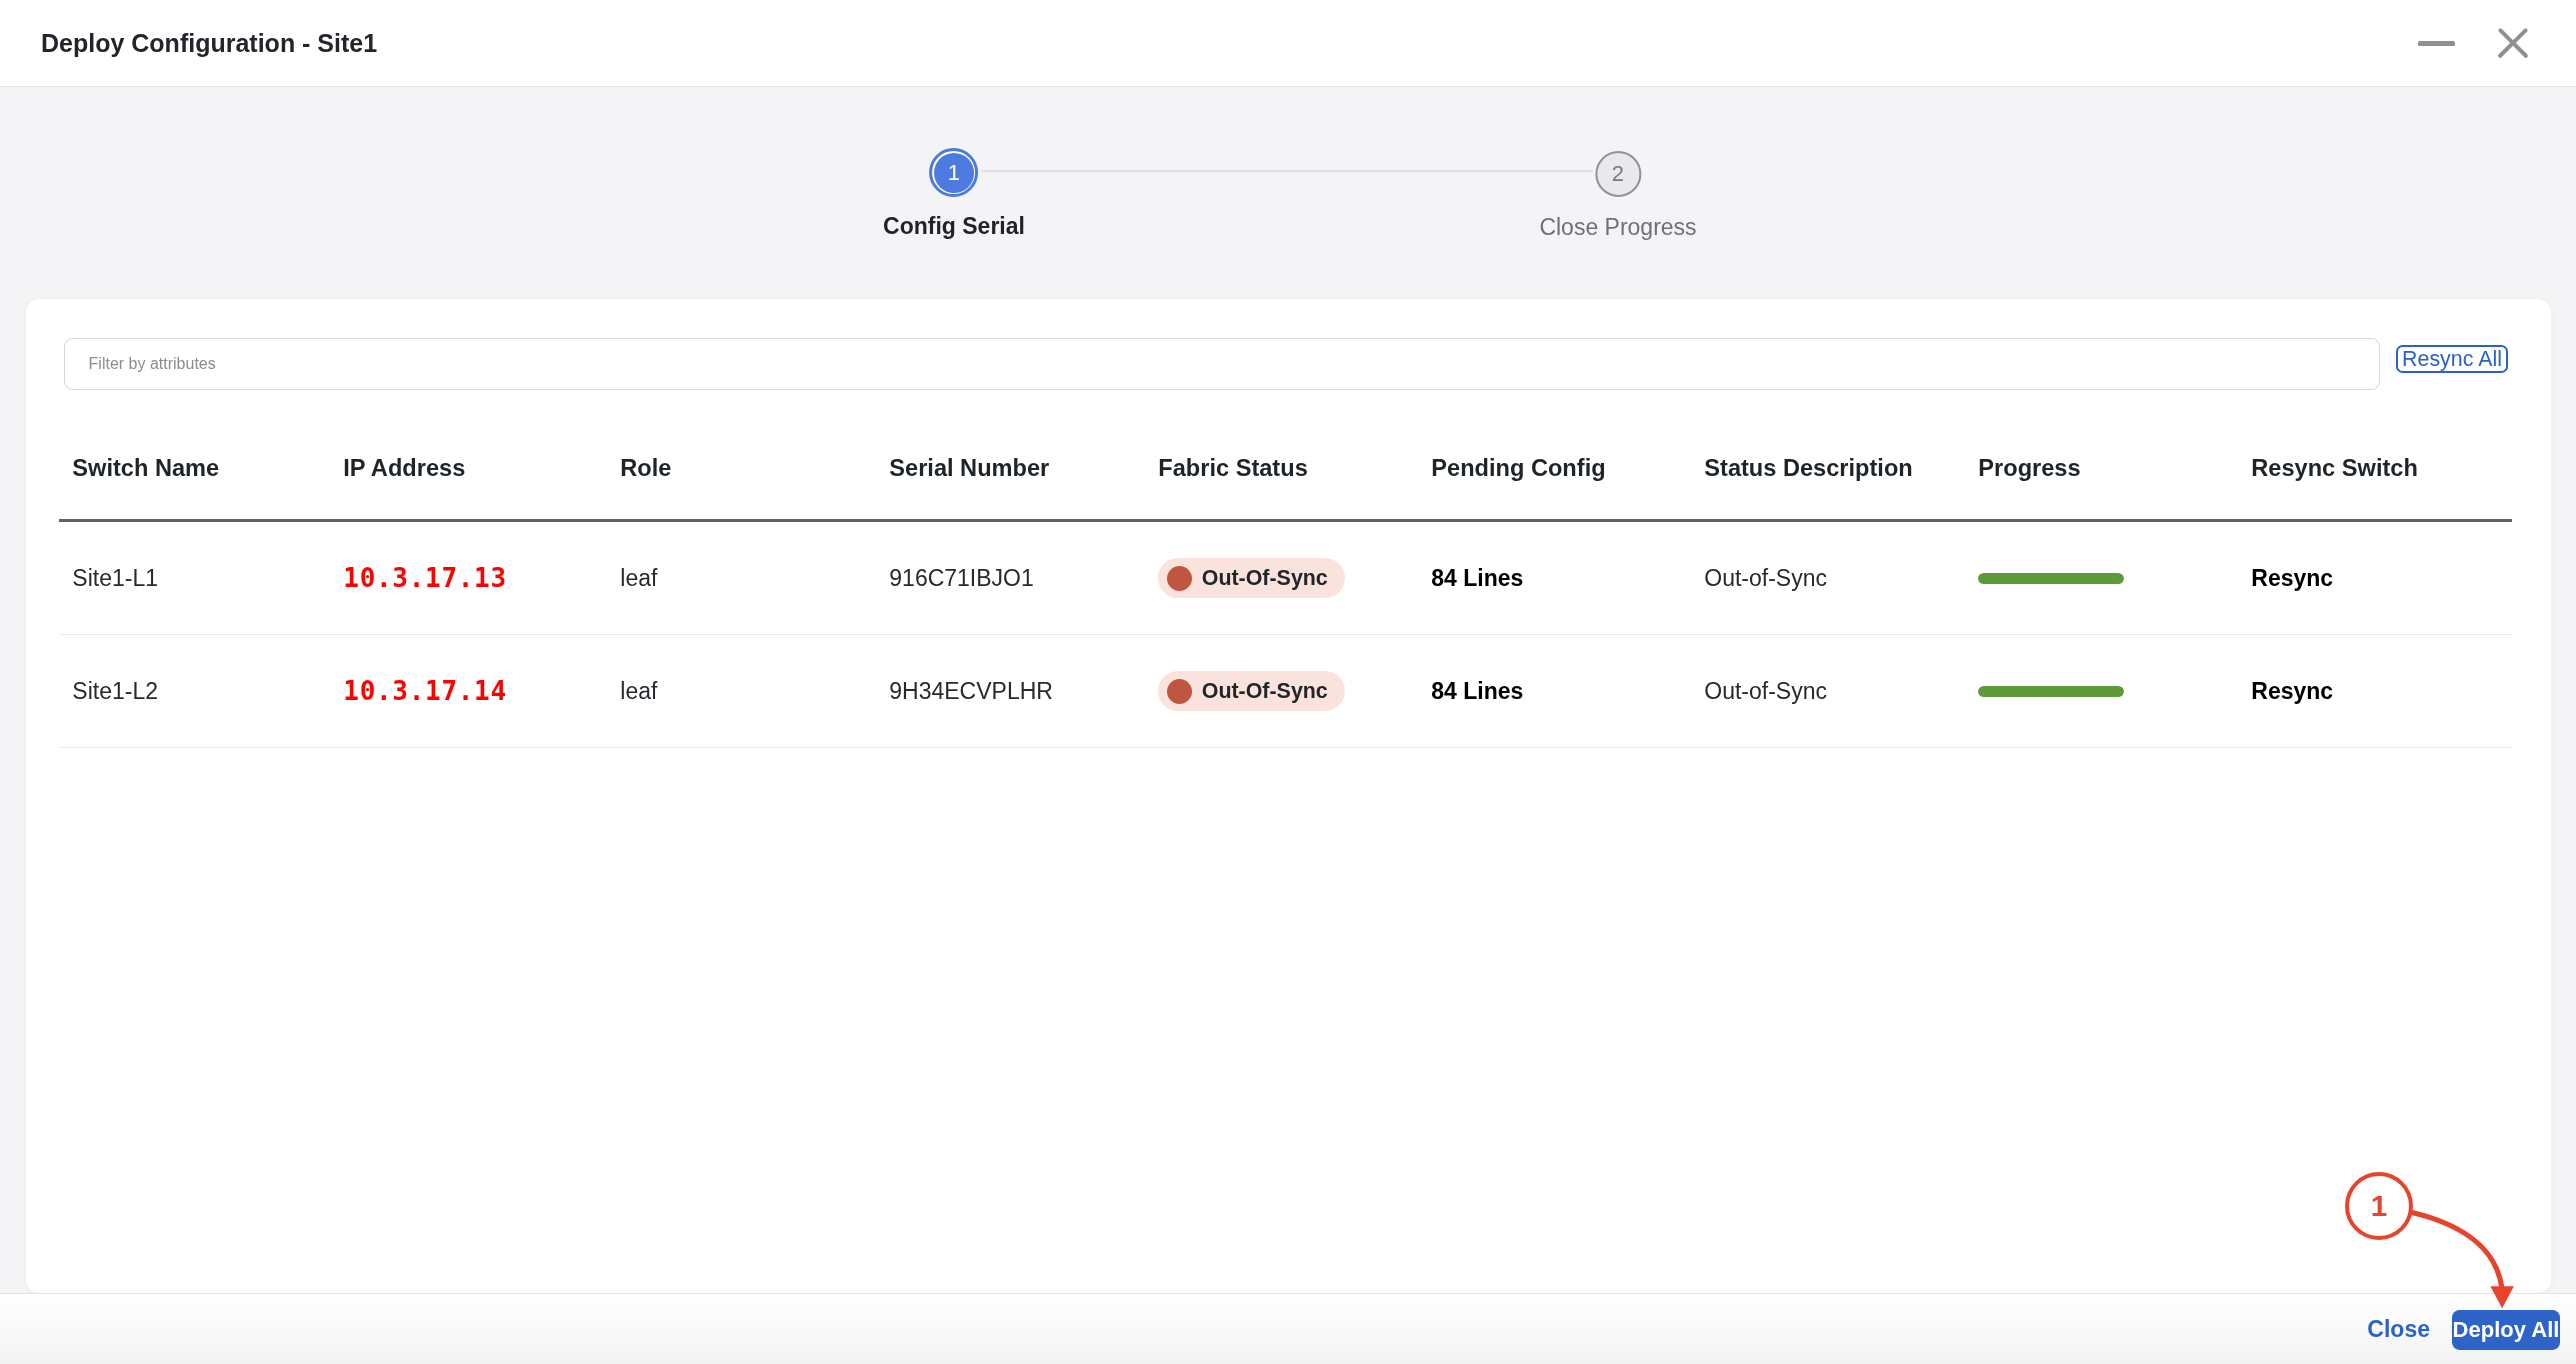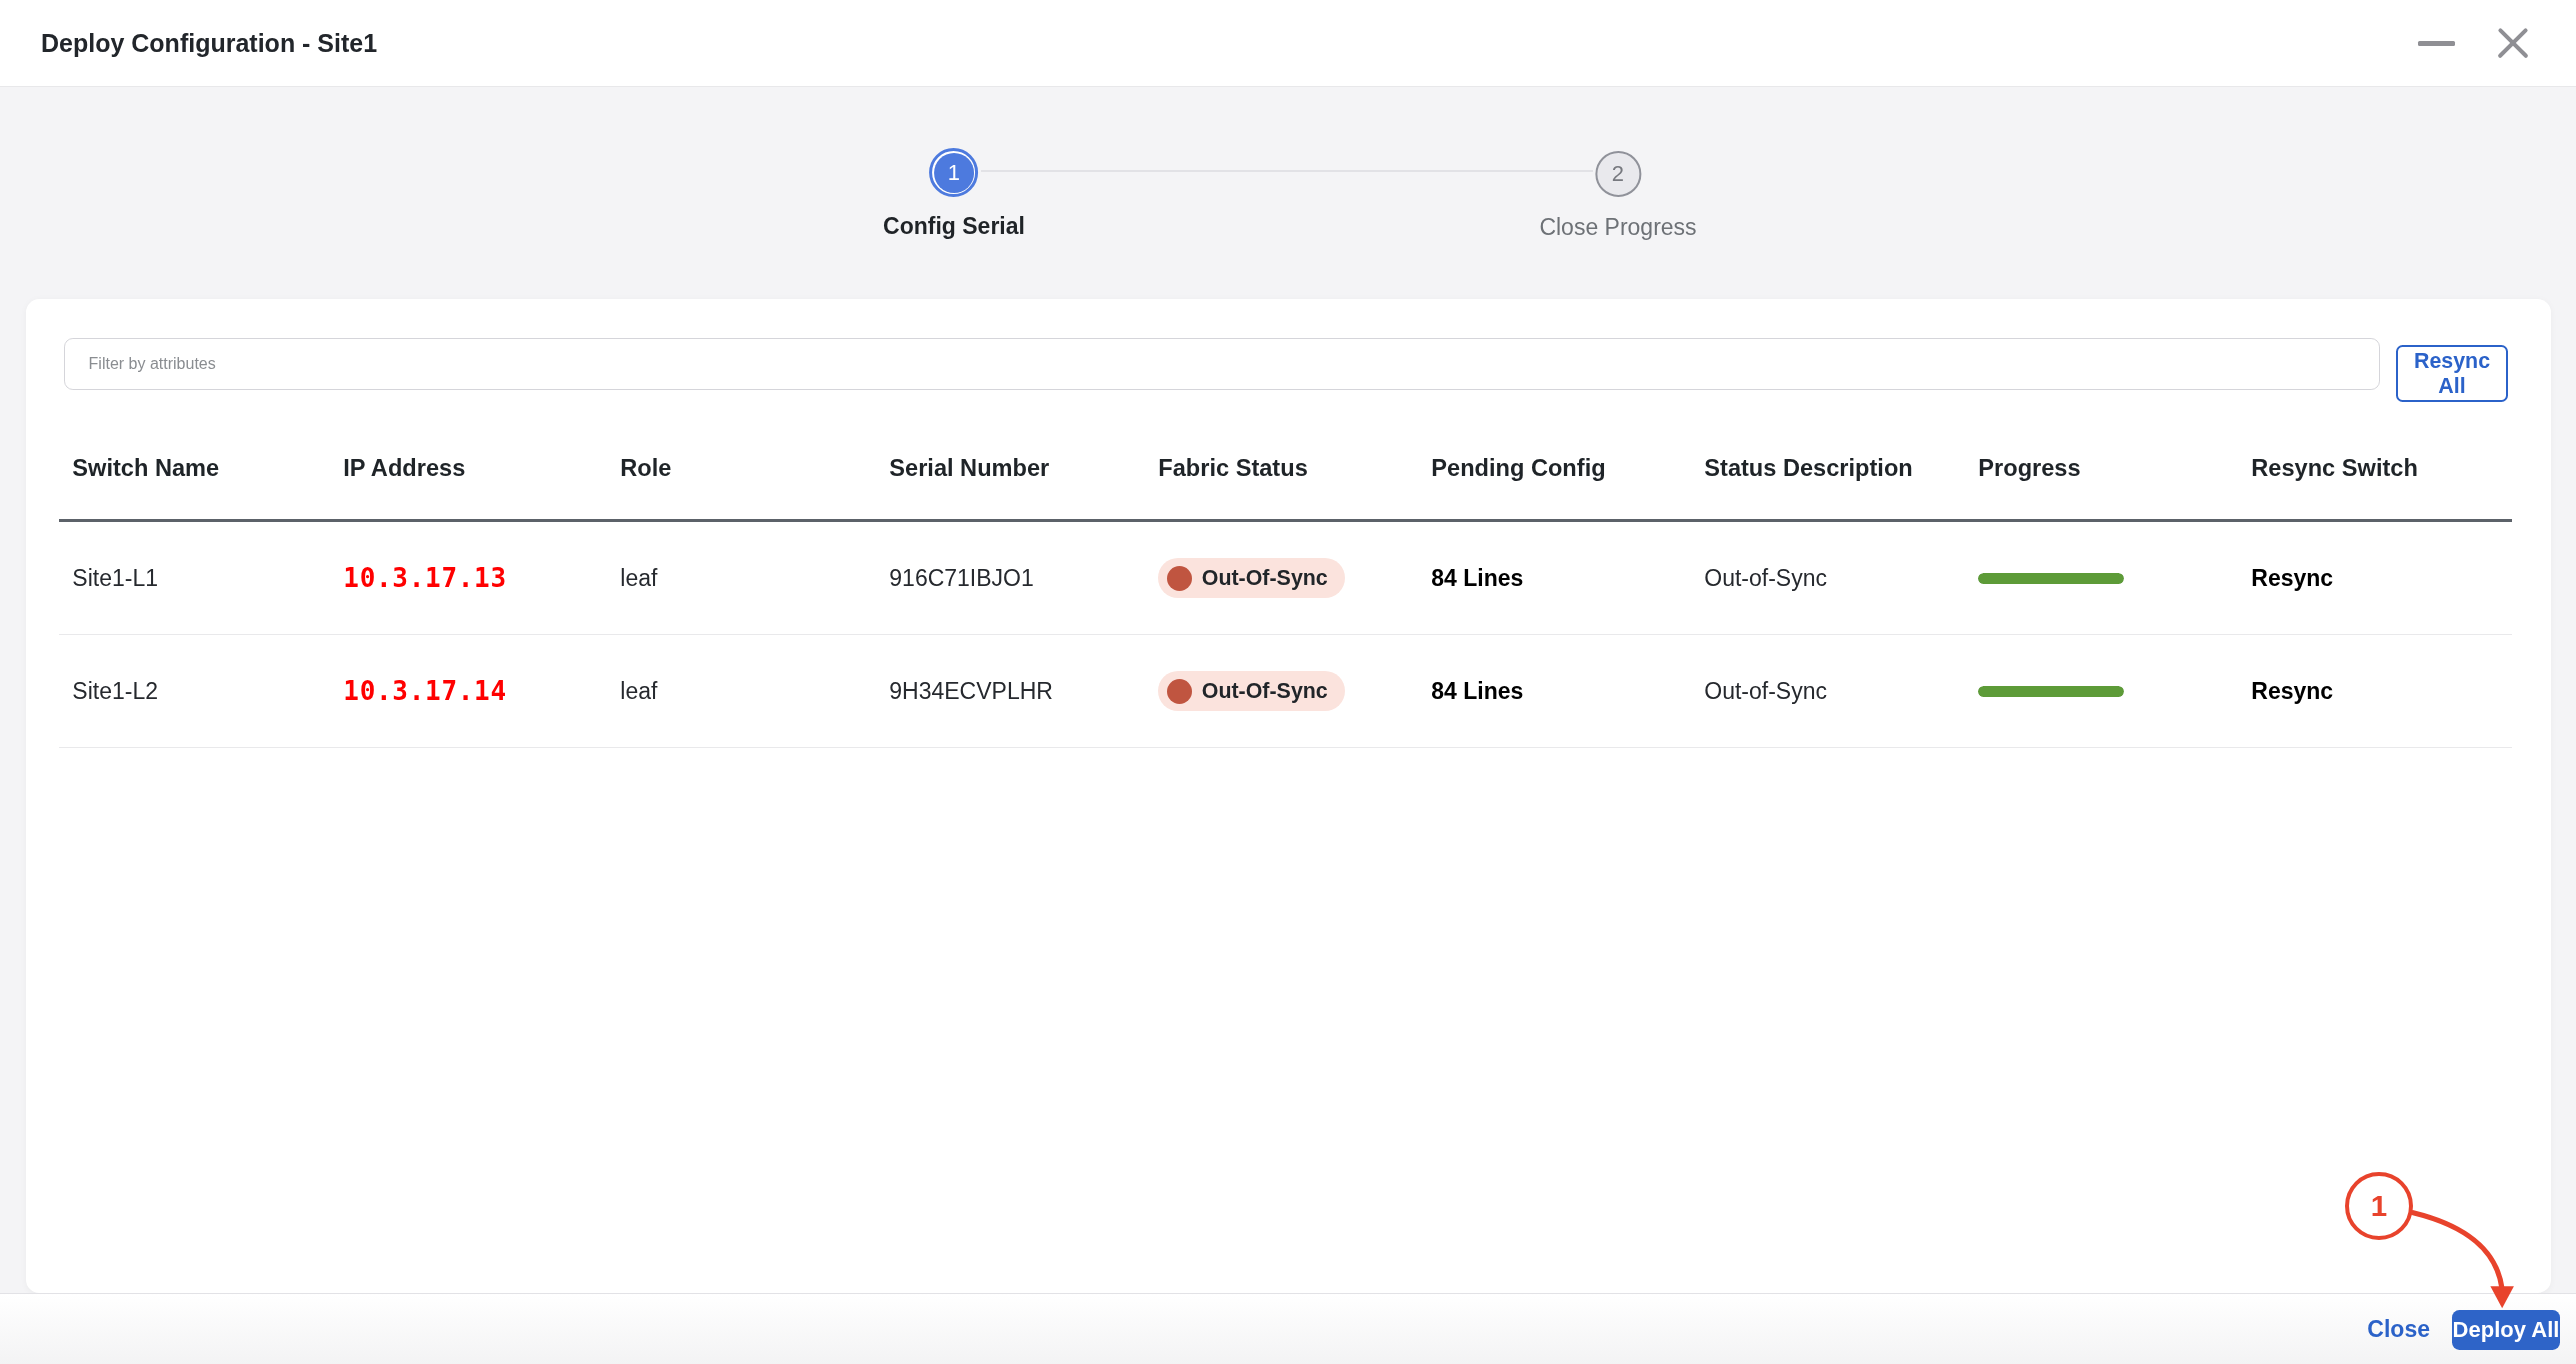--- a/index.html
+++ b/index.html
@@ -62,23 +62,23 @@
     box-shadow:0 1.5px 7.4px rgba(0,0,0,0.04);
   }
   .filter-input {
     position:absolute; left:38px; top:39px; width:2316px; height:52px;
     border:1.5px solid #d5d5da; border-radius:8.9px; background:#ffffff;
     font-size:16px; color:#3a3d42; padding:0 23.6px; outline:none;
     font-family:"Liberation Sans", sans-serif;
   }
   .filter-input::placeholder { color:#8a8d91; }
   .resync-all-btn {
-    position:absolute; left:2370px; top:46px; width:112px; height:57px;
+    position:absolute; left:2370px; top:46px; width:112px; height:28px;
     background:#ffffff; border:2.2px solid #2b62c9; border-radius:6.6px;
-    color:#2b62c9; font-weight:bold; font-size:21.4px; cursor:pointer;
+    color:#2b62c9; font-weight:normal; font-size:21.4px; cursor:pointer;
     display:flex; align-items:center; justify-content:center;
     font-family:"Liberation Sans", sans-serif;
   }
 
   
   .table { position:absolute; left:33px; top:118px; width:2453px; }
   .tgrid {
     display:grid;
     grid-template-columns:271px 277px 269px 269px 273px 273px 274px 273px 1fr;
     align-items:center;

